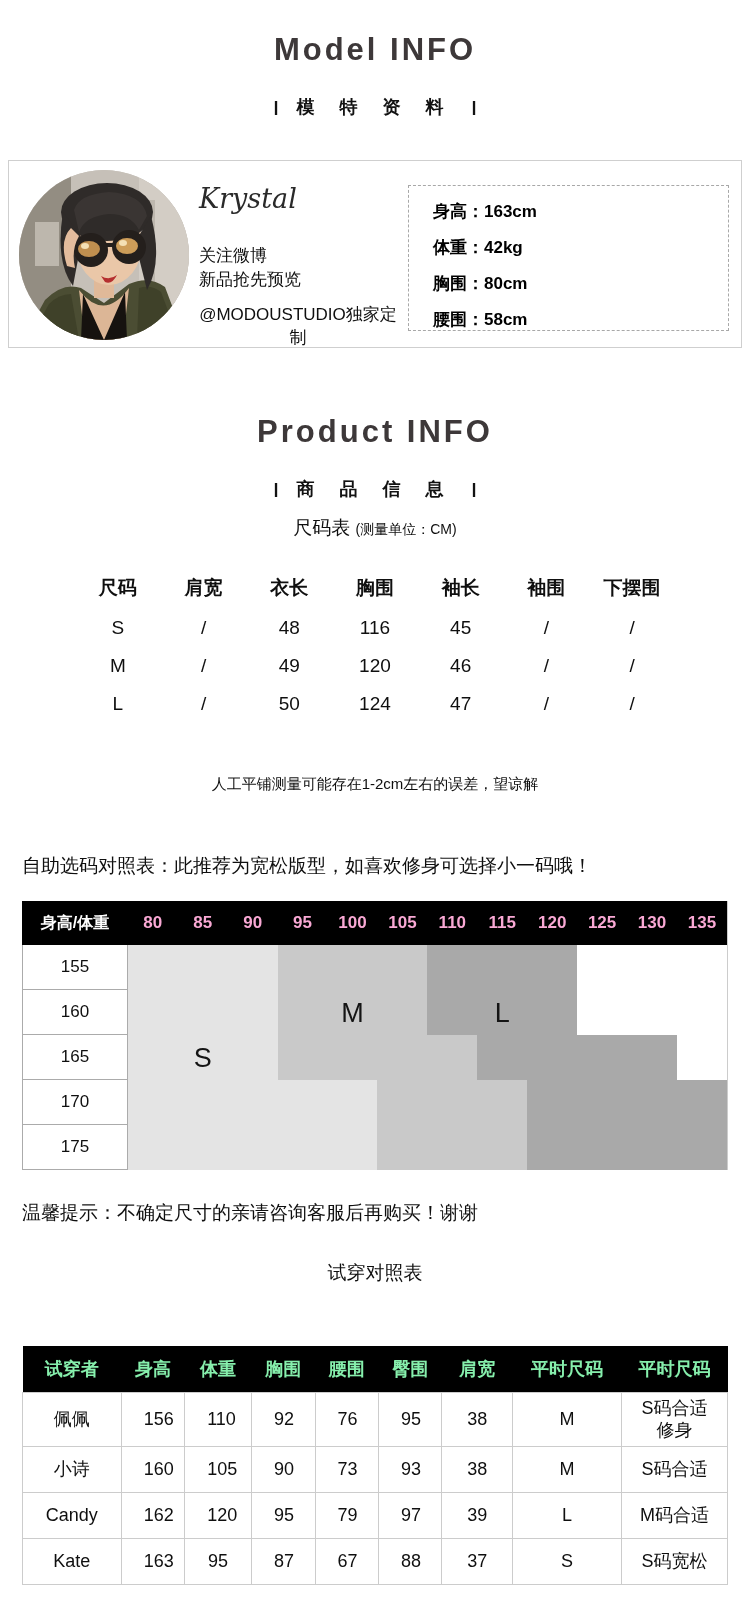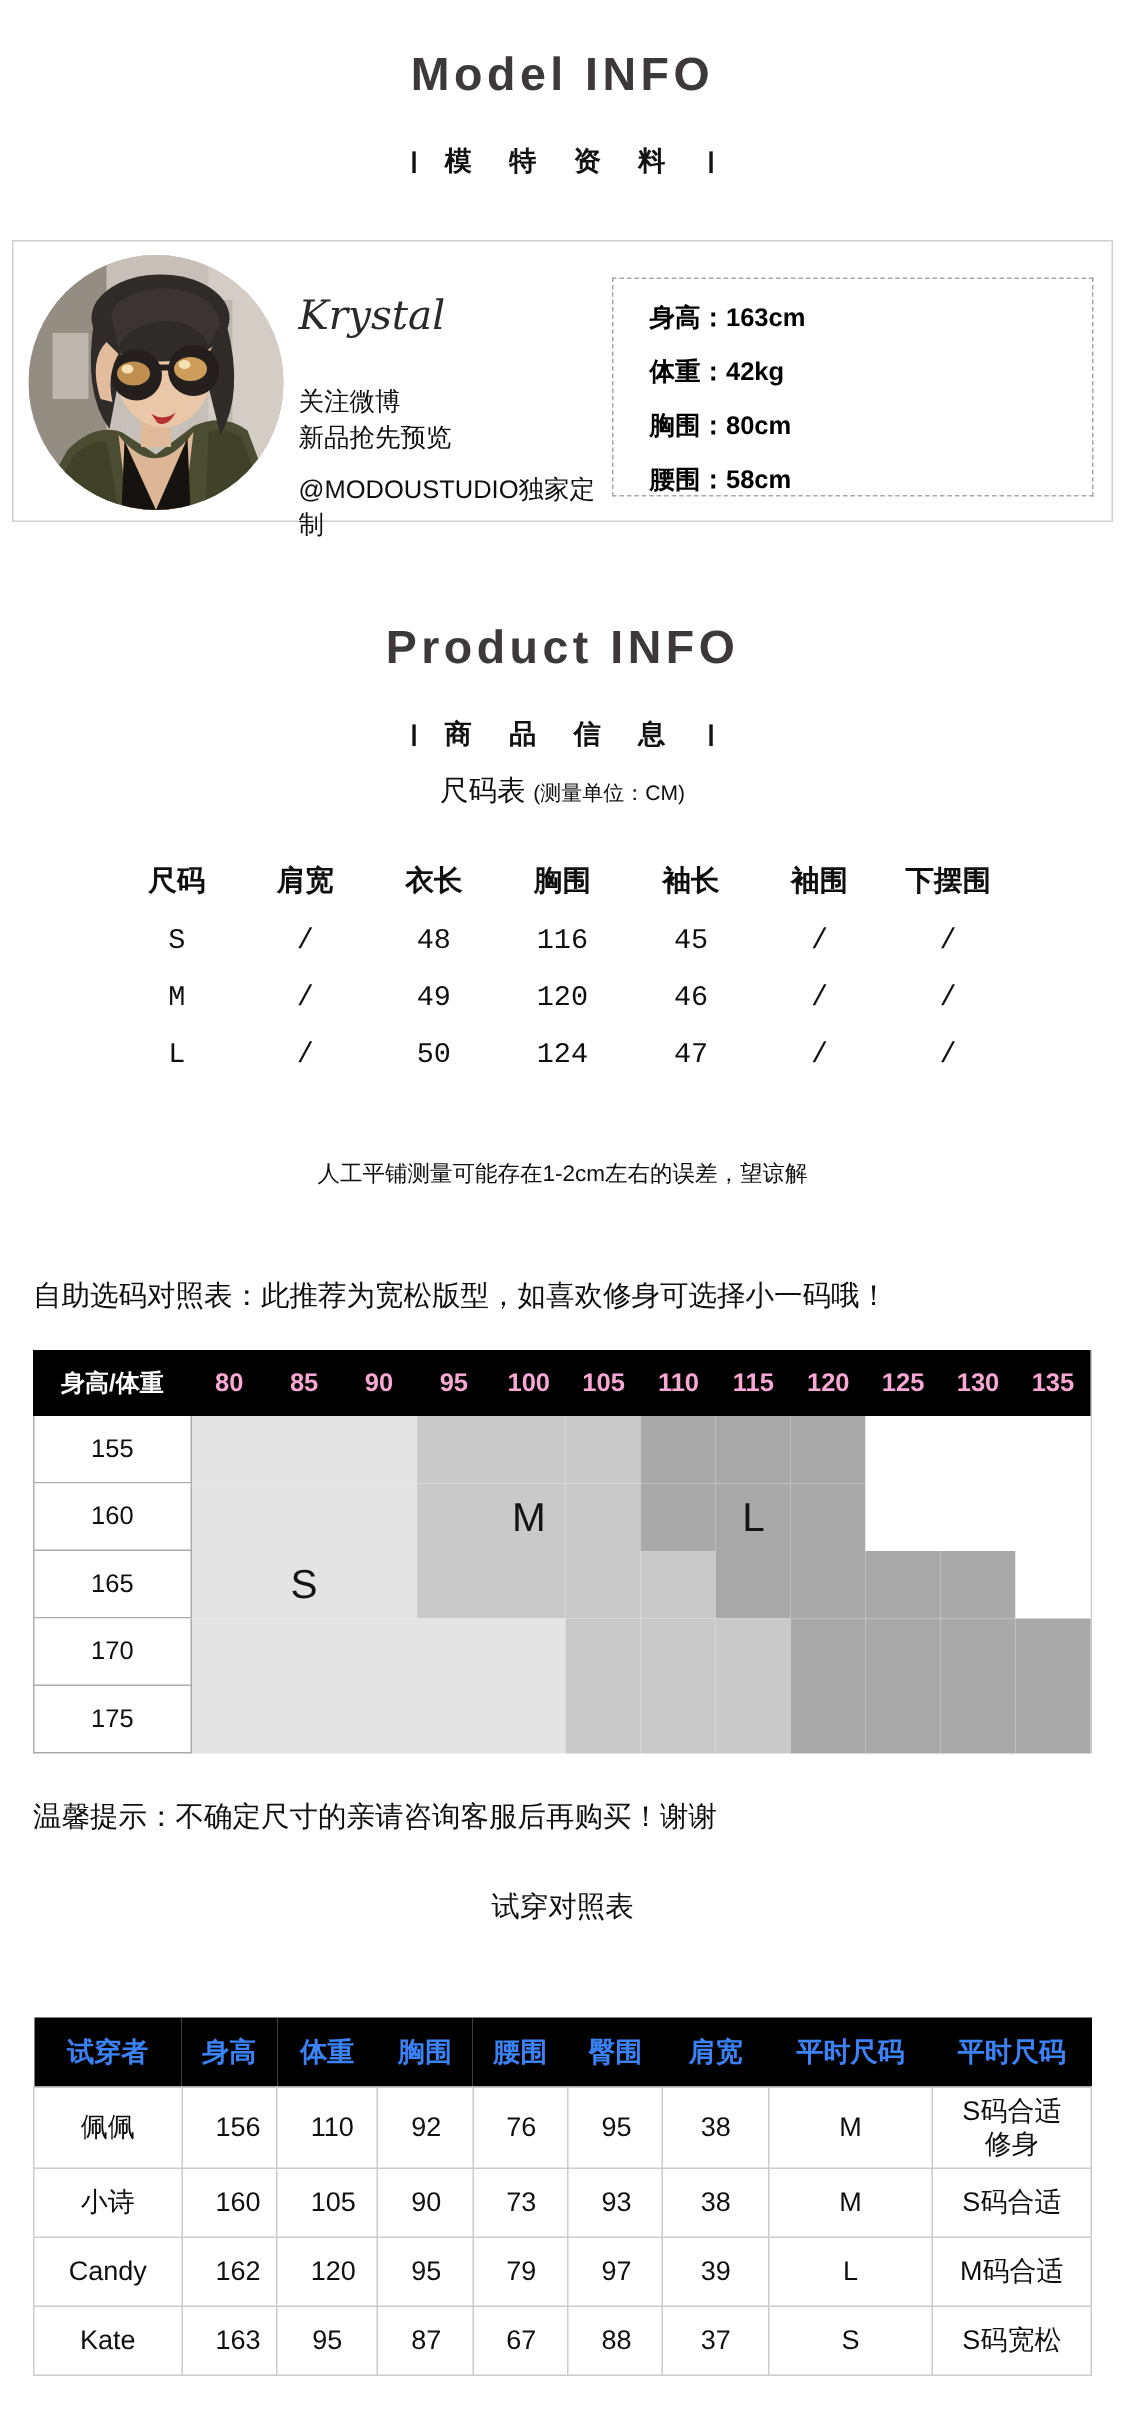--- a/index.html
+++ b/index.html
@@ -26,21 +26,21 @@
   
   .model-card {
     margin:42px 8px 0; height:188px; position:relative;
     border:1px solid #cfcfcf; background:#fff;
   }
   .avatar {
     position:absolute; left:10px; top:9px; width:170px; height:170px;
     border-radius:50%; overflow:hidden; background:#c6c0b8;
   }
   .avatar svg { display:block; width:100%; height:100%; }
-  .model-text { position:absolute; left:188px; top:16px; width:200px; height:100%; }
+  .model-text { position:absolute; left:188px; top:4px; width:200px; height:100%;text-align:center; }
   .model-name {
     position:absolute; top:18px; left:2px;
     font-family:"DejaVu Serif","Liberation Serif",serif;
     font-style:italic; font-size:27px; color:#2a2a2a;
   }
   .weibo1 { position:absolute; top:79px; left:2px; font-size:17px; }
   .weibo2 { position:absolute; top:103px; left:2px; font-size:17px; }
   .studio { position:absolute; top:138px; left:2px; font-size:17px; }
 
   .meas-box {
@@ -49,21 +49,21 @@
   }
   .meas-col { width:170px; }
   .meas-col:last-child { width:auto; }
   .meas-row { height:36px; line-height:22px; font-size:17px; font-weight:bold; color:#000; }
 
   
   .size-title { text-align:center; margin-top:16px; line-height:24px; font-size:19px; }
   .size-title .unit { font-size:14px; }
 
   .size-table {
-    width:600px; margin:26px auto 0; border-collapse:collapse; table-layout:fixed;font-family:Liberation Mono, monospace;
+    width:600px; margin:26px auto 0; border-collapse:collapse; table-layout:fixed;
   }
   .size-table th { height:42px; font-size:19px; font-weight:bold; text-align:center; }
   .size-table td { height:38px; font-size:19px; font-weight:normal; text-align:center; }
 
   .note1 { text-align:center; margin-top:52px; font-size:15px; line-height:18px; }
 
   
   .guide-title { margin:62px 22px 0; font-size:19px; line-height:22px; }
   .grid-table { width:706px; margin:24px 22px 0; border-right:1px solid #ccc; }
   .grid-header { display:flex; height:44px; background:#000; }
@@ -87,21 +87,21 @@
     position:absolute; top:50%; left:50%; transform:translate(-50%,-50%);
     font-size:27px; color:#141414;
   }
 
   .note2 { margin:32px 22px 0; font-size:19px; line-height:22px; }
 
   
   .tryon-title { text-align:center; margin-top:38px; font-size:19px; line-height:22px; }
   .tryon-table { width:706px; margin:62px 22px 0; border-collapse:collapse; table-layout:fixed; }
   .tryon-table th {
-    background:#000; color:#3b82f6; height:46px; font-size:18px; font-weight:bold; text-align:center;
+    background:#000; color:#86efac; height:46px; font-size:18px; font-weight:bold; text-align:center;
   }
   .tryon-table td {
     border:1px solid #ccc; height:46px; font-size:18px; text-align:center;
     padding:4px 22px; line-height:1.25;
   }
   .tryon-table td.exp { word-break:break-all; padding:4px 12px; }
   .tryon-table col.c1 { width:14%; }  .tryon-table col.c2 { width:9%; }
   .tryon-table col.c3 { width:9.5%; }.tryon-table col.c4 { width:9%; }
   .tryon-table col.c5 { width:9%; }  .tryon-table col.c6 { width:9%; }
   .tryon-table col.c7 { width:10%; } .tryon-table col.c8 { width:15.5%; }

